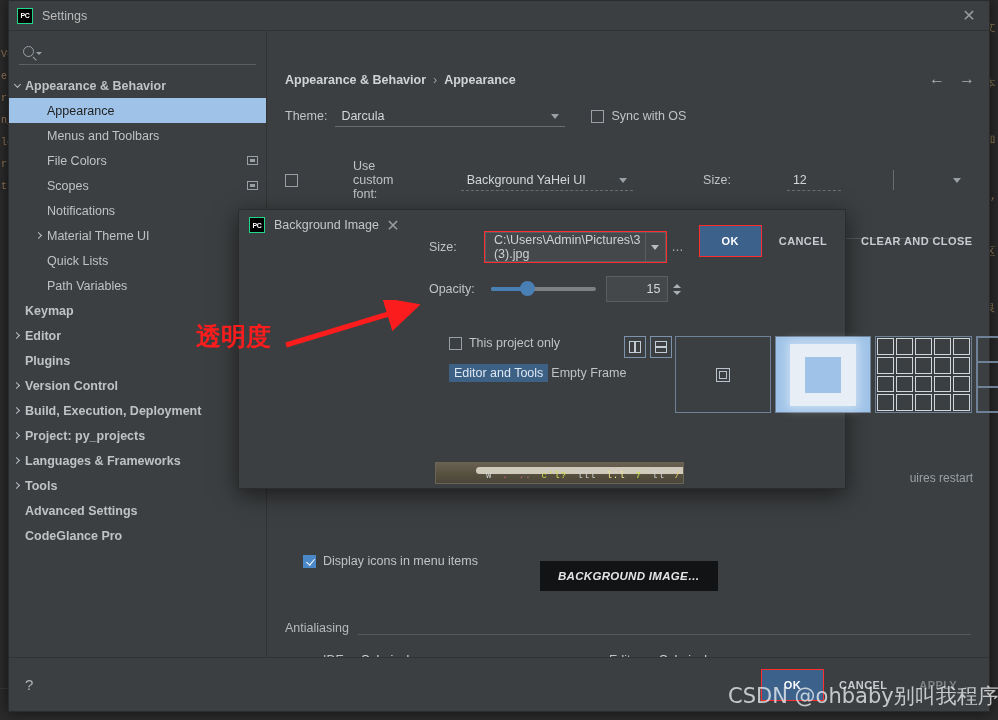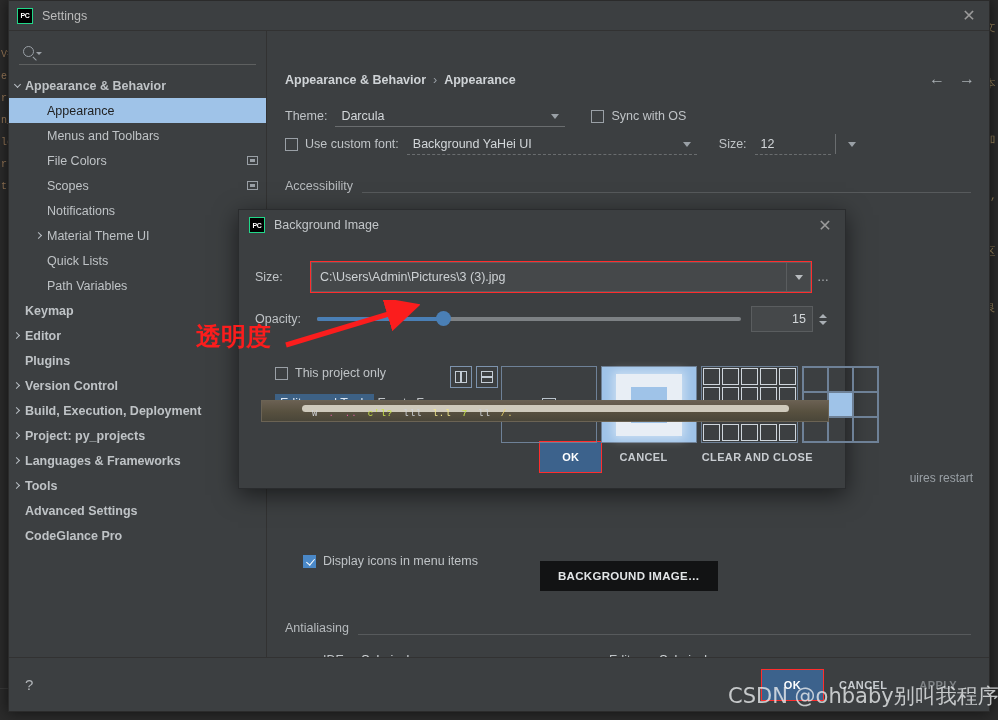--- a/index.html
+++ b/index.html
@@ -189,21 +189,21 @@
     background: #3c628c; color: #fff; font-size: 11px; font-weight: bold;
     letter-spacing: .4px; padding: 9px 22px; cursor: pointer;
   }
   .hl-red { outline: 1.6px solid #ff2d2d; outline-offset: 0; }
 
   
   #bgdialog {
     position: absolute; left: 238px; top: 209px; width: 608px; height: 280px;
     background: #3c3f41; border: 1px solid #2a2c2e;
     box-shadow: 0 6px 22px rgba(0,0,0,.55);
-    display: flex; flex-direction: column; z-index: 30;
+    display: flex; flex-direction: row; z-index: 30;
   }
   #bgdialog .dlg-title {
     height: 30px; display: flex; align-items: center; padding: 0 6px 0 10px;
     flex: none;
   }
   #bgdialog .dlg-title .t { margin-left: 9px; font-size: 12.5px; color: #c3c7ca; }
   #bgdialog .dlg-body { flex: 1; position: relative; padding: 0 16px; }
 
   .dlg-row { display: flex; align-items: center; }
   .path-field {
@@ -517,21 +517,21 @@
         <span class="flabel">Theme:</span>
         <span class="combo" style="width:230px;margin-left:8px;">
           <span>Darcula</span>
           <i class="car"></i>
         </span>
         <span style="width:26px"></span>
         <span class="chk"></span>
         <span class="chk-lbl">Sync with OS</span>
       </div>
 
-      <div class="field-row" style="margin-top:6px;">
+      <div class="field-row" style="margin-top:32px;gap:48px;">
         <span class="chk"></span>
         <span class="chk-lbl">Use custom font:</span>
         <span class="combo dashed-underline" style="width:290px;margin-left:8px;border-bottom:1px dashed #6a6d6f;">
           <span>Background YaHei UI</span>
           <i class="car"></i>
         </span>
         <span class="flabel" style="margin-left:22px;">Size:</span>
         <span class="combo dashed-underline" style="width:76px;margin-left:8px;border-bottom:1px dashed #6a6d6f;">
           <span>12</span>
         </span>
@@ -546,21 +546,21 @@
         <span class="line"></span>
       </div>
 
       <div class="req-restart">uires restart</div>
 
       <div class="field-row" style="position:absolute; left:36px; top:503px;">
         <span class="chk on"></span>
         <span class="chk-lbl">Display icons in menu items</span>
       </div>
 
-      <div class="dark-button" style="position:absolute; left:273px; top:530px;">BACKGROUND IMAGE…</div>
+      <div class="dark-button" style="position:absolute; left:273px; top:530px;font-style:italic;">BACKGROUND IMAGE…</div>
 
       <div class="section-head" style="position:absolute; left:18px; right:18px; top:590px; margin:0;">
         <span>Antialiasing</span>
         <span class="line"></span>
       </div>
 
       <div class="field-row" style="position:absolute; left:56px; top:618px; margin:0;">
         <span class="flabel">IDE:</span>
         <span class="combo" style="width:138px;margin-left:8px;">
           <span>Subpixel</span>

